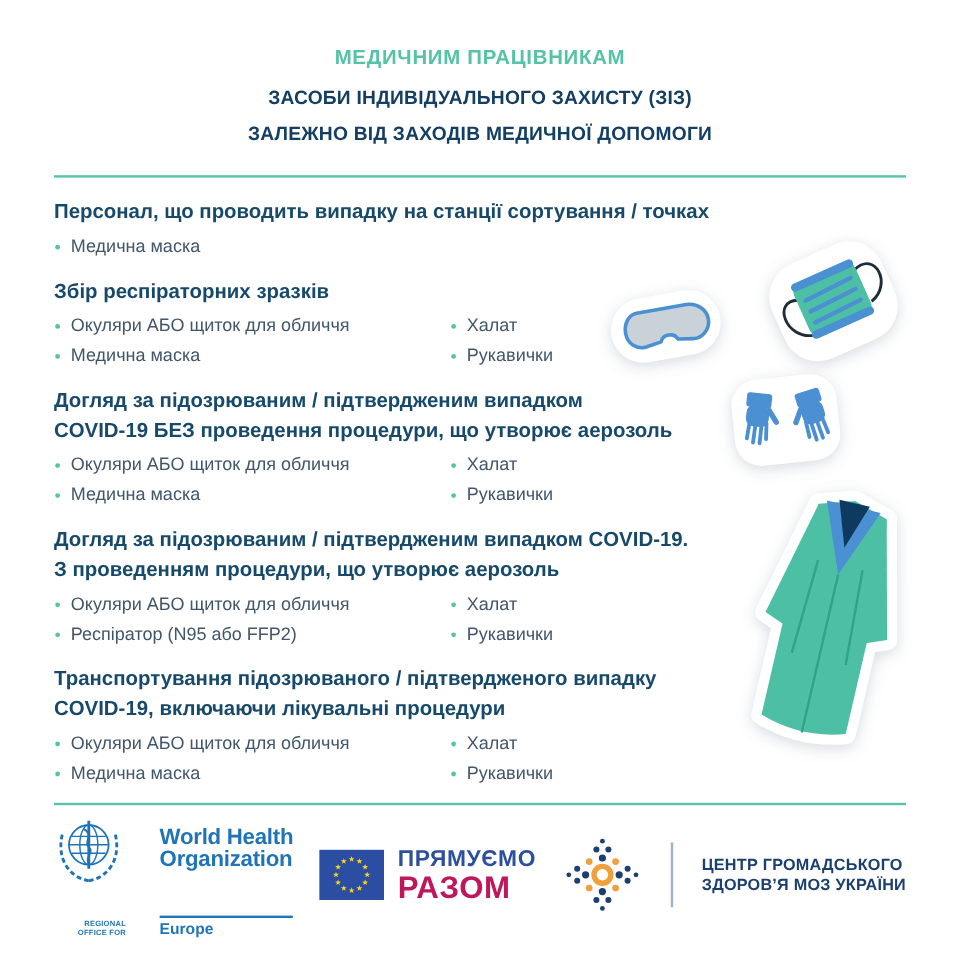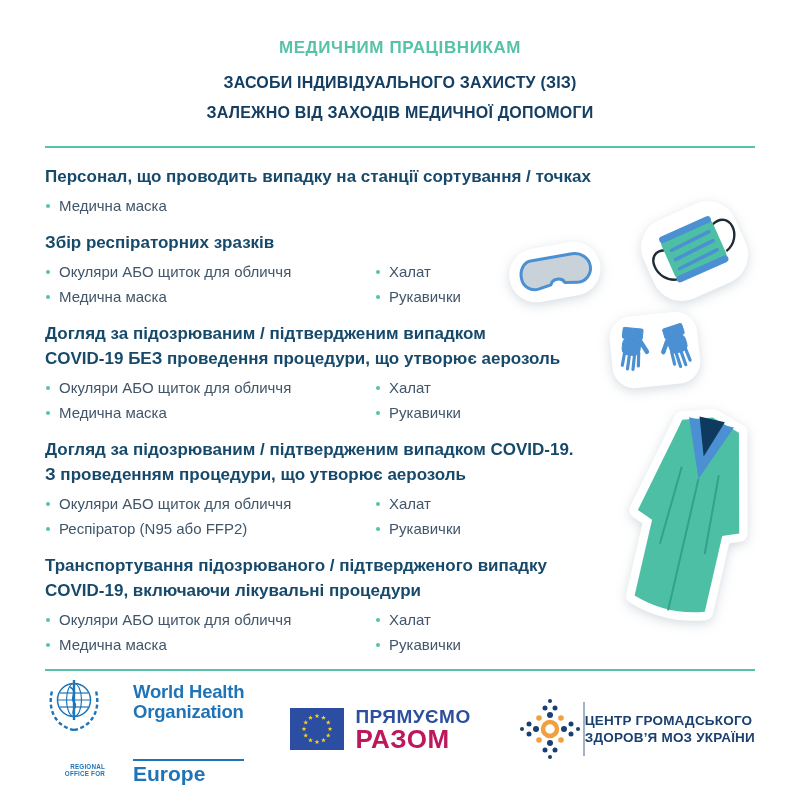--- a/index.html
+++ b/index.html
@@ -38,25 +38,25 @@
   .st-gloves  { left:606px; top:306px; }
   .st-gown    { left:594px; top:400px; }
   
   .footer {
     display:flex; justify-content:space-between; align-items:center;
     padding:0 45px; margin-top:12px; height:92px; position:relative; z-index:2;
   }
   .who { display:grid; grid-template-columns:60px auto; column-gap:8px; color:#1F74B8; align-items:center;gap:28px; }
   .who-name { font-size:18.5px; font-weight:700; line-height:19.5px; white-space:pre-line; letter-spacing:-.2px; }
   .who-office { font-size:6.3px; font-weight:700; text-align:right; letter-spacing:.2px; padding-top:4px; align-self:start; }
-  .who-region { border-top:2px solid #1F74B8; font-size:21px; font-weight:700; padding-top:1px; align-self:start; }
+  .who-region { border-top:2px solid #1F74B8; font-size:13px; font-weight:700; padding-top:1px; align-self:start; }
   .eu { display:flex; align-items:center; gap:11px; }
   .eu-l1 { font-size:19px; font-weight:700; color:#2D4F9E; line-height:20px; letter-spacing:.5px; }
   .eu-l2 { font-size:26px; font-weight:800; color:#be185d; line-height:24px; letter-spacing:.5px; }
-  .phc { display:flex; align-items:center; gap:0; }
+  .phc { display:flex; align-items:center; gap:24px; }
   .phc-vline { width:2px; height:54px; background:#9FB2C6; flex:none; }
   .phc-name { font-size:13.5px; font-weight:700; color:#1B3F6E; line-height:17px; letter-spacing:.2px; white-space:pre-line; }
 </style>
 </head>
 <body>
 
 <div class="poster">
 
   <div class="eyebrow">МЕДИЧНИМ ПРАЦІВНИКАМ</div>
   <h1 class="page-title">ЗАСОБИ ІНДИВІДУАЛЬНОГО ЗАХИСТУ (ЗІЗ)

